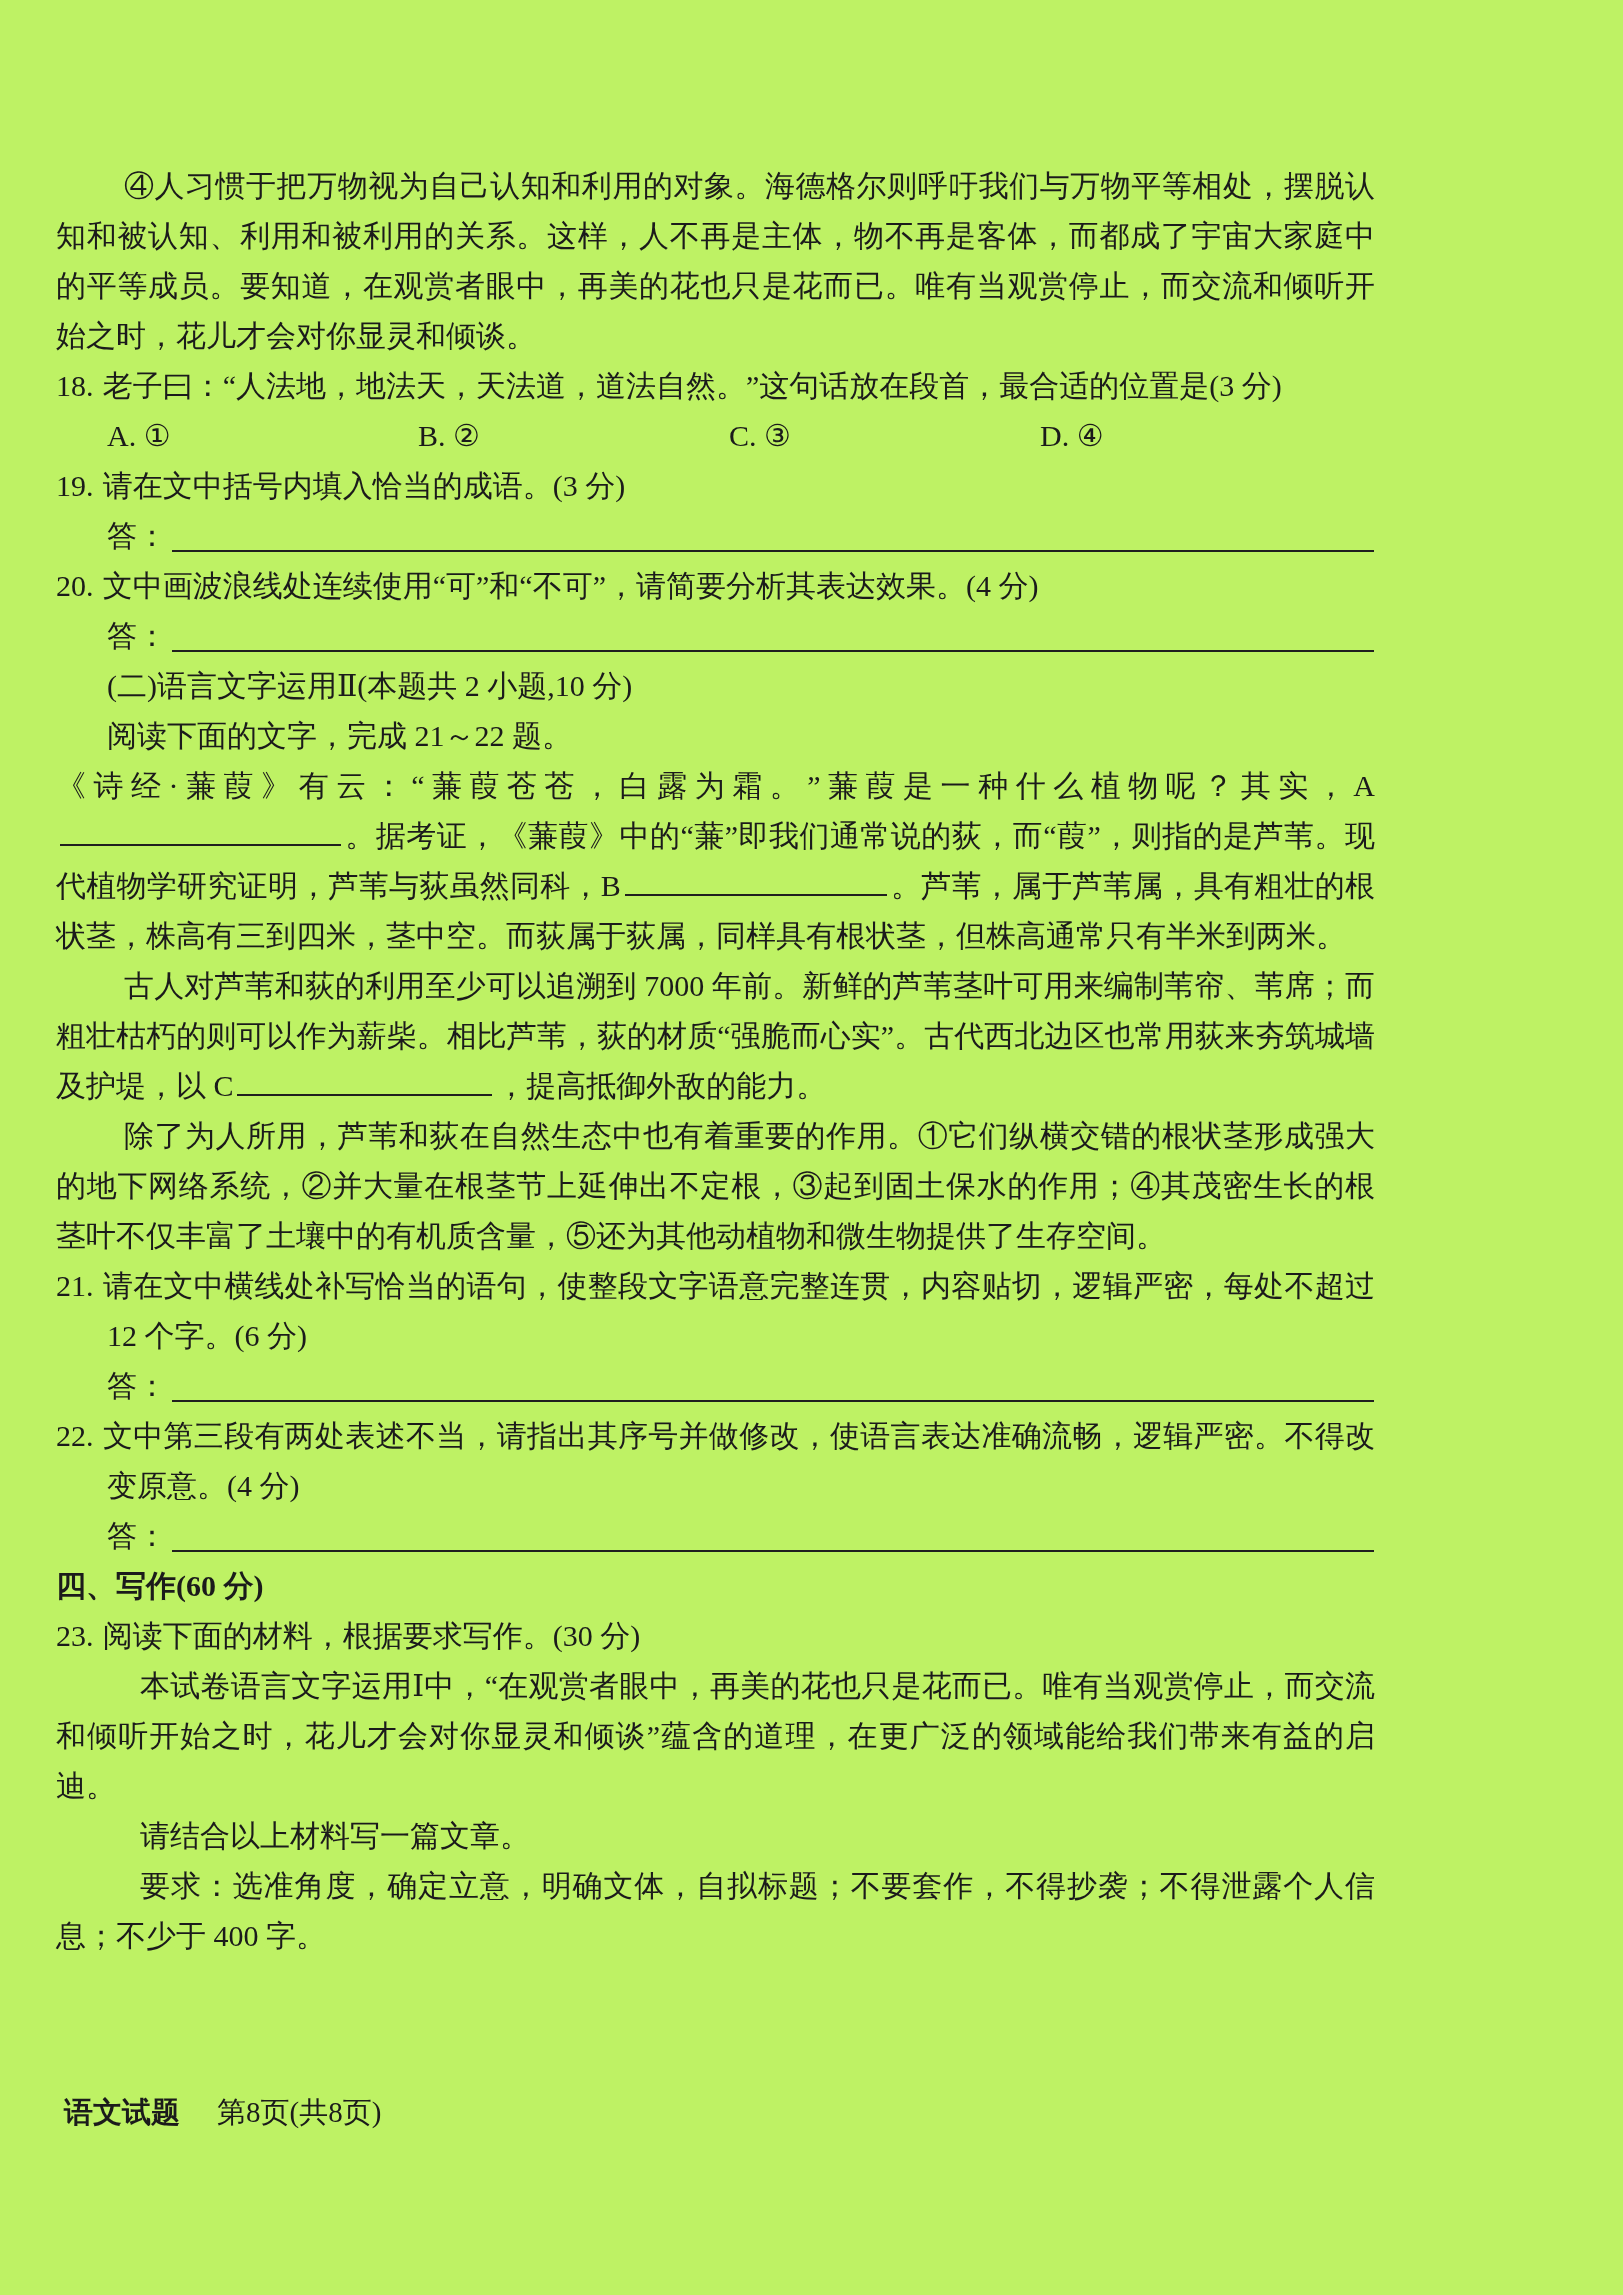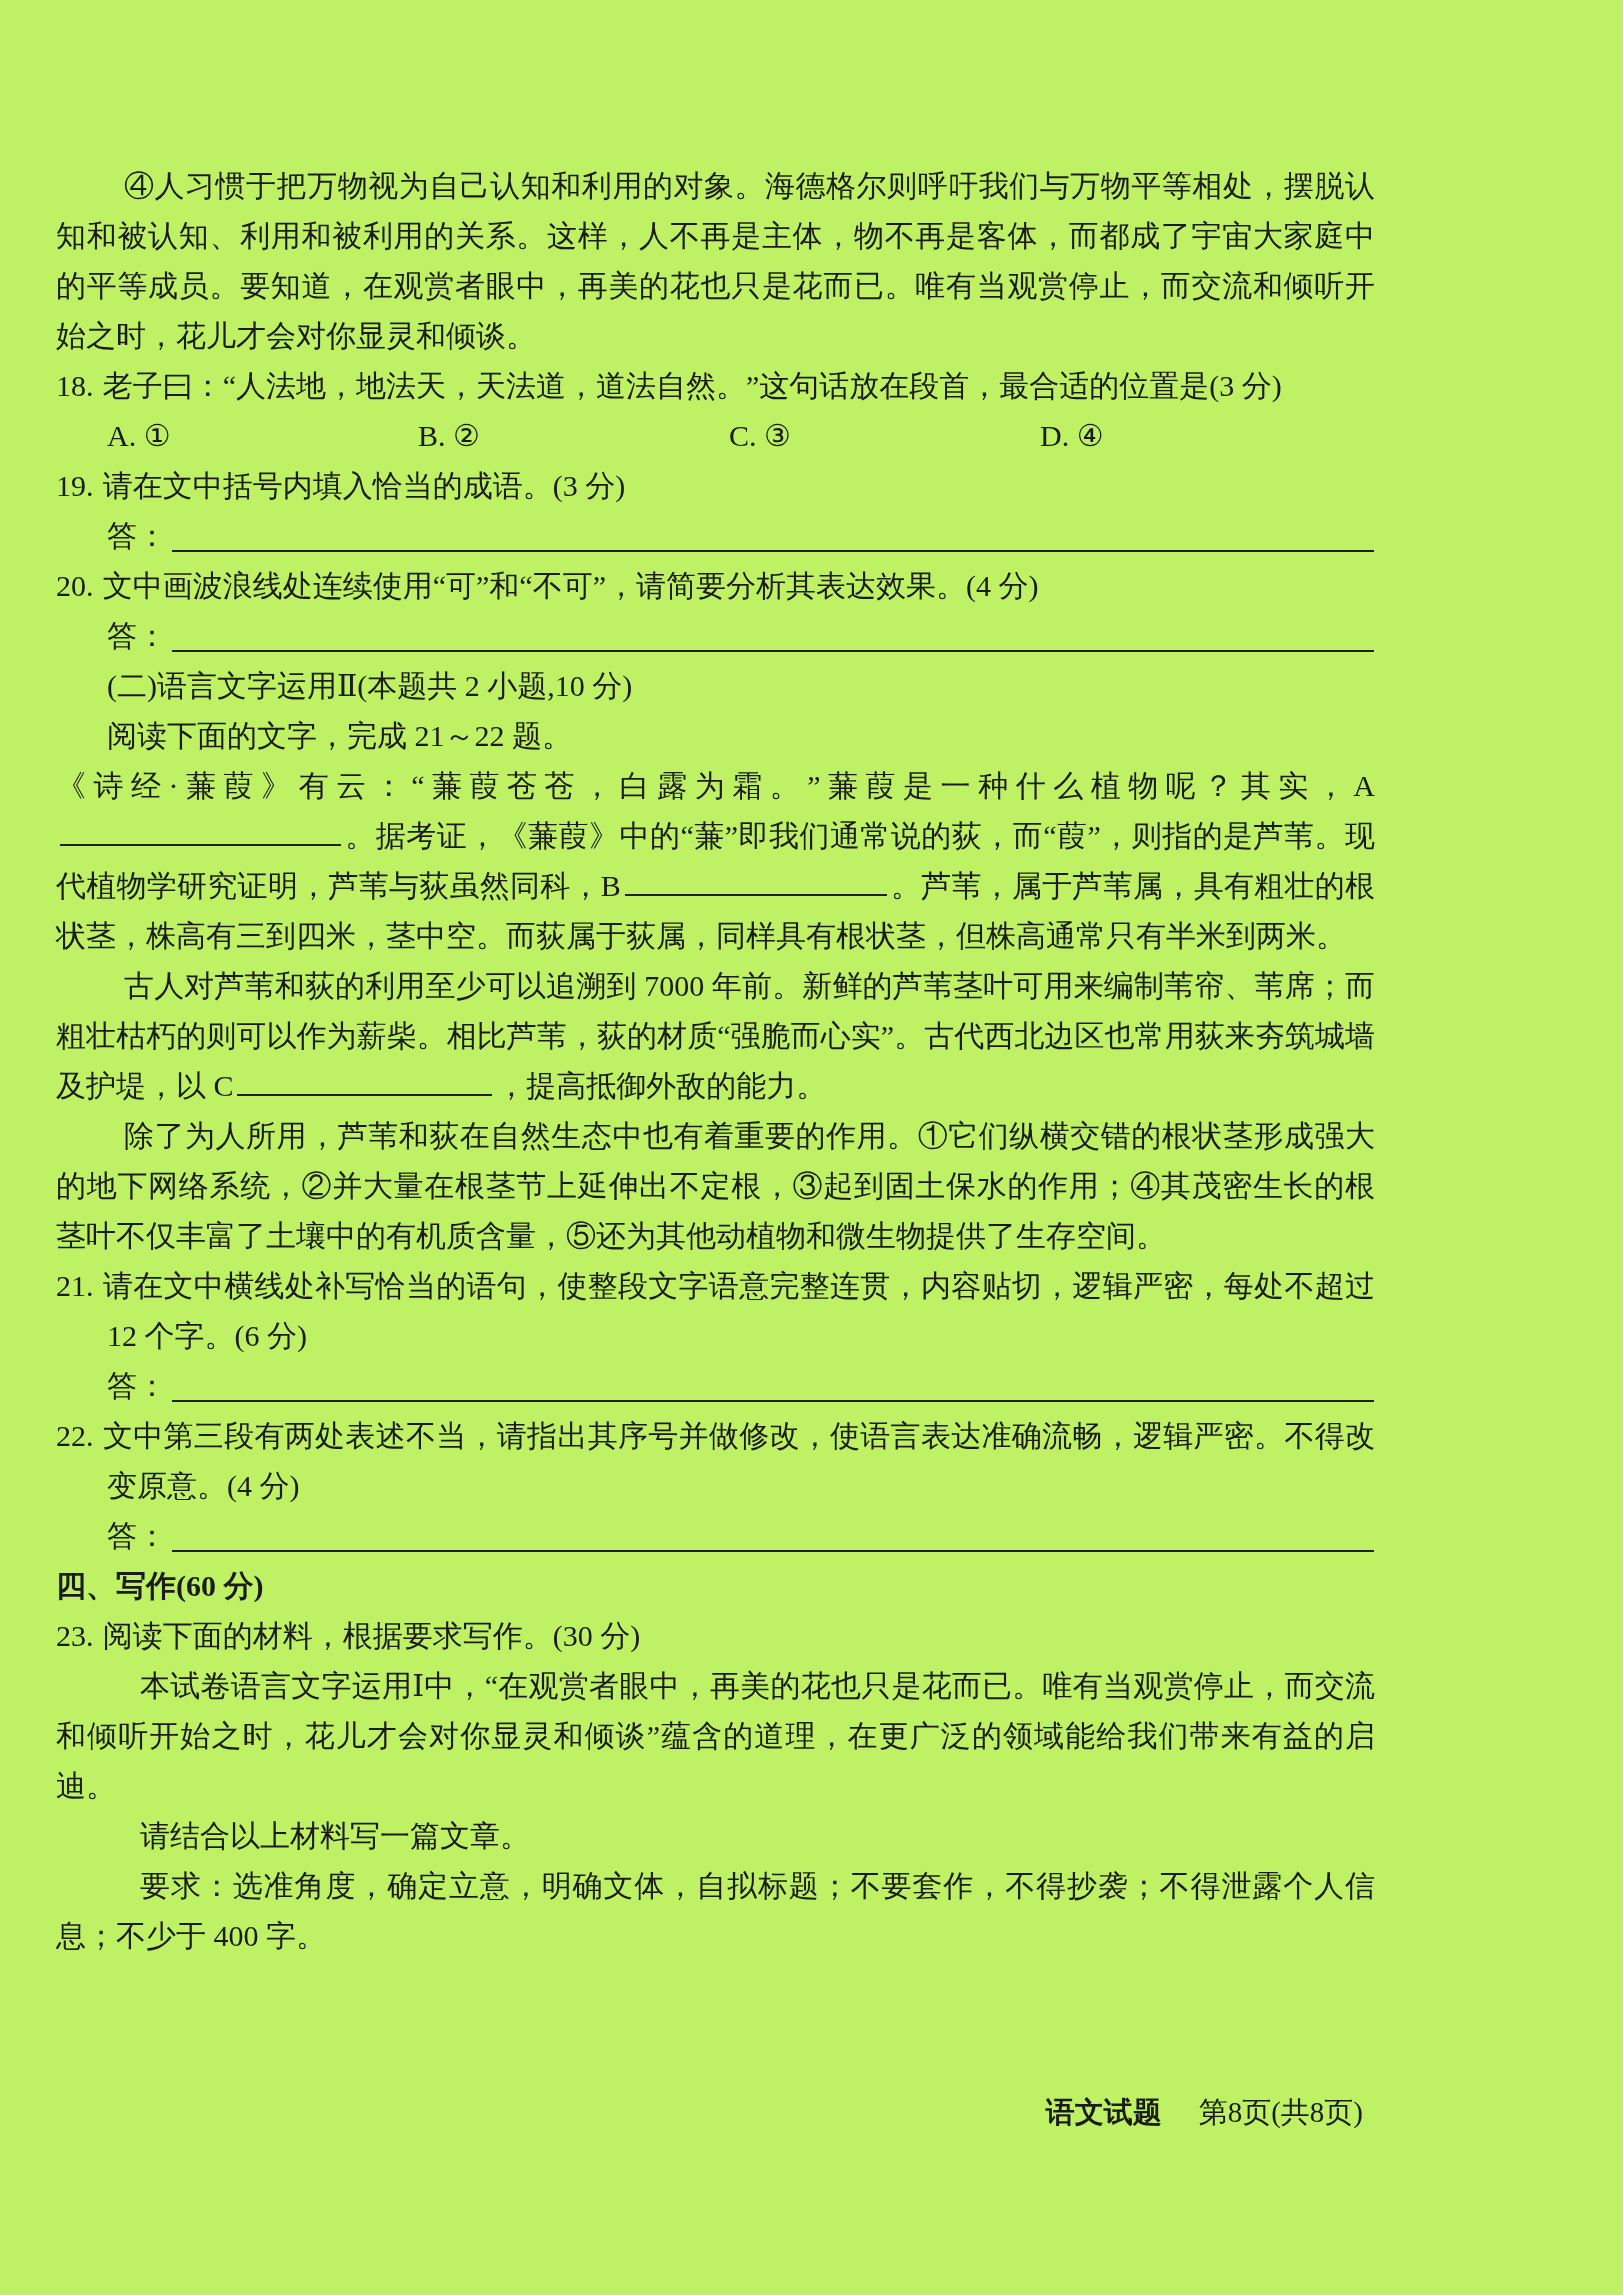--- a/index.html
+++ b/index.html
@@ -48,24 +48,24 @@
   }
   .blank-a { width: 281px; }
   .blank-b { width: 262px; }
   .blank-c { width: 255px; }
   .bold-hei {
     font-weight: bold;
     font-family: Liberation Serif, serif;
   }
   .footer {
     position: absolute;
-    left: 44px;
+    left: 64px;
     top: 2093px;
     width: 1319px;
-    text-align: right;
+    text-align: left;
     font-size: 29px;
     line-height: 39px;
   }
   .footer-title {
     font-weight: bold;
     font-family: "Liberation Sans", "DejaVu Sans", sans-serif;
     margin-right: 37px;
   }
 </style>
 </head>

